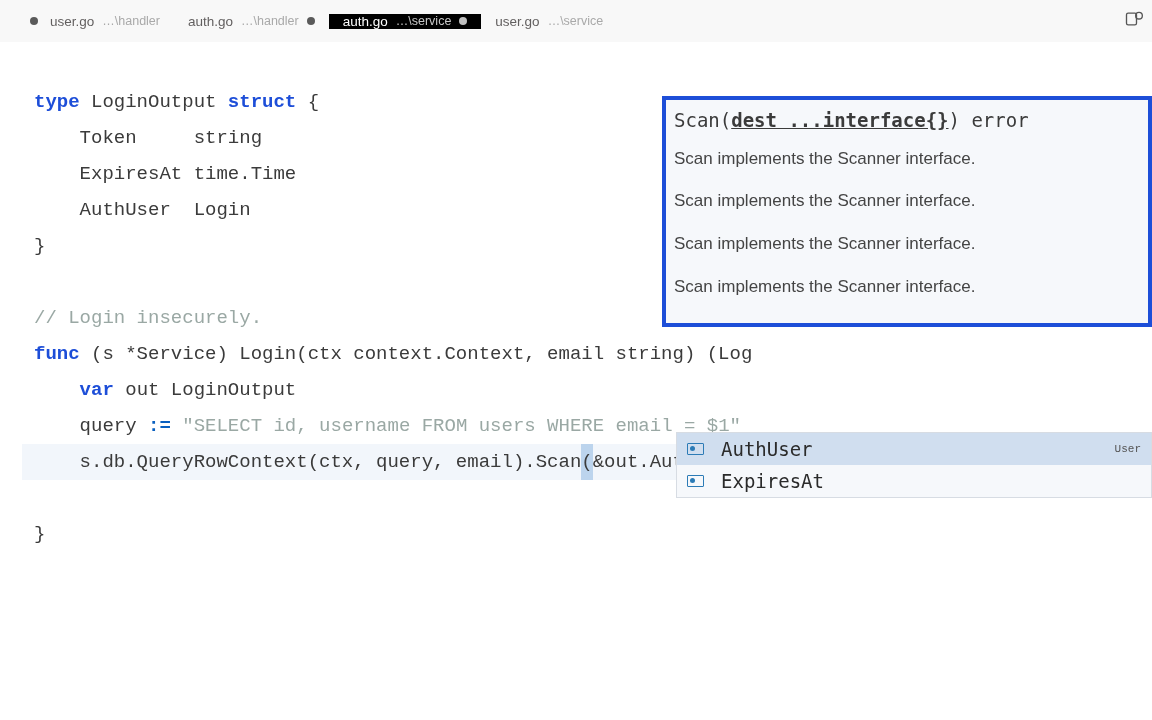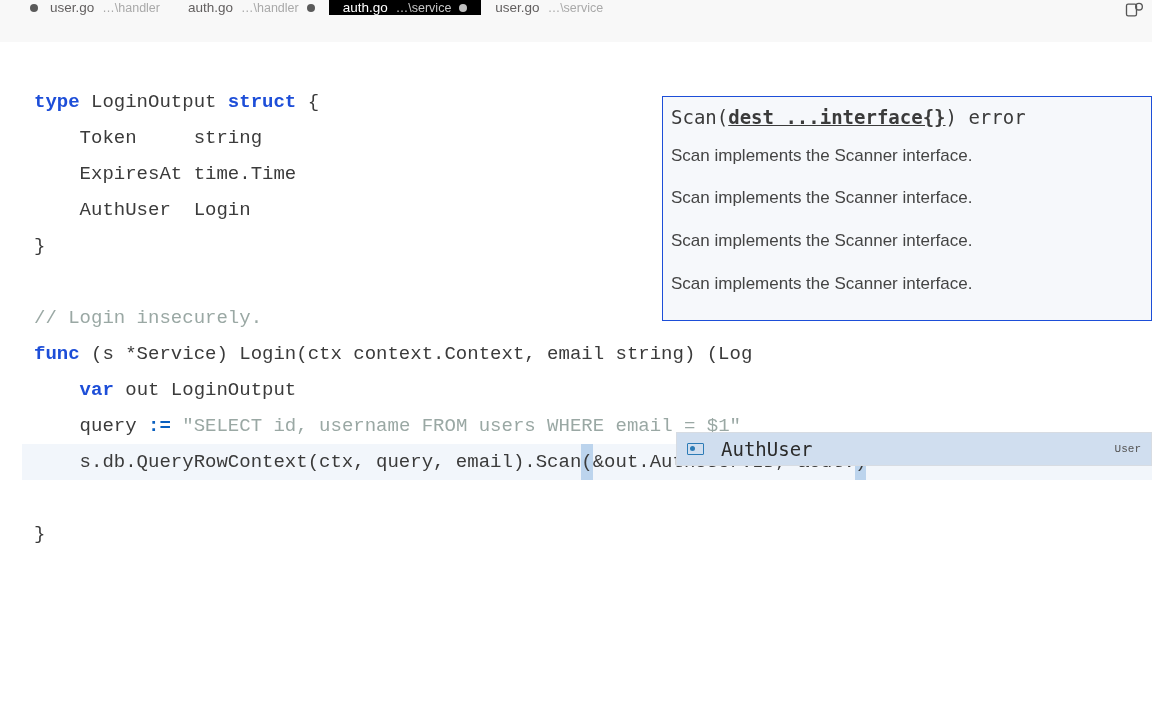--- a/index.html
+++ b/index.html
@@ -7,21 +7,21 @@
     width: 1152px;
     height: 720px;
     overflow: hidden;
     font-family: "Segoe UI", Arial, sans-serif;
     background: #ffffff;
     color: #333;
   }
   
   .tab-bar {
     display: flex;
-    align-items: flex-start;
+    align-items: center;
     height: 42px;
     background: #f8f8f8;
     user-select: none;
   }
   .tab-bar .spacer-left { width: 36px; }
   .tab {
     display: flex;
     align-items: center;
     padding: 0 14px;
     gap: 8px;
@@ -81,21 +81,21 @@
   .err-underline {
     border-bottom: 2px wavy #d04040;
   }
   
   .sig-help {
     position: absolute;
     left: 662px;
     top: 96px;
     width: 490px;
     background: #f6f8fb;
-    border: 1px solid #1d4ed8;
+    border: 4px solid #1d4ed8;
     padding: 8px 10px 6px 8px;
     font-family: Consolas, monospace;
     font-size: 18px;
     line-height: 1.3;
   }
   .sig-line {
     font-family: Consolas, monospace;
     font-size: 19px;
     color: #3b3b3b;
     margin-bottom: 14px;
@@ -218,13 +218,17 @@
     <p>Scan implements the Scanner interface.</p>
   </div>
 </div>
 
 <div class="autocomplete">
   <div class="ac-item selected">
     <span class="ac-icon"></span>
     <span class="ac-label">AuthUser</span>
     <span class="ac-detail">User</span>
   </div>
+  <div class="ac-item">
+    <span class="ac-icon"></span>
+    <span class="ac-label">ExpiresAt</span>
+  </div>
 </div>
 
 </body></html>

